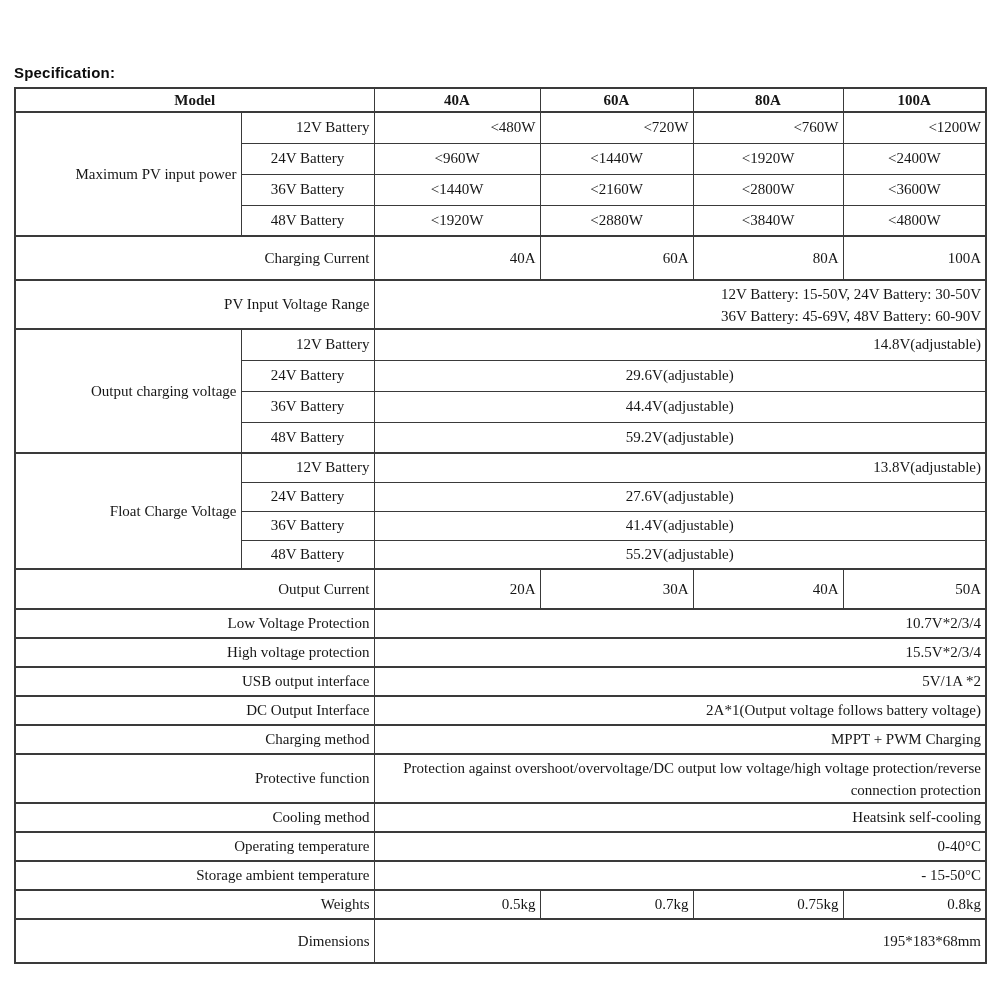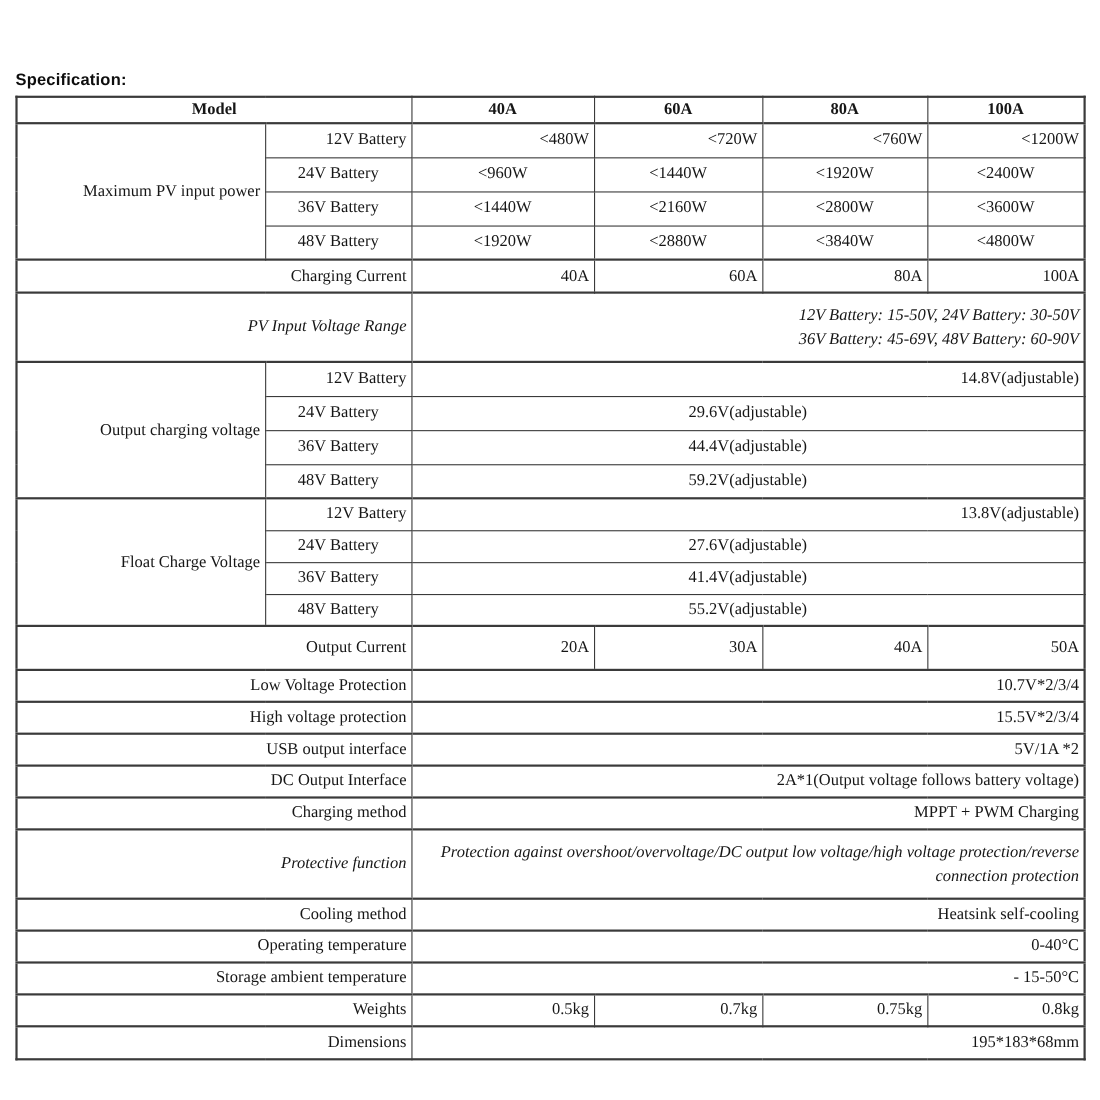--- a/index.html
+++ b/index.html
@@ -36,24 +36,24 @@
     vertical-align: middle;
     font-size: 15px;
     padding: 0 4px;
     color: #161616;
     overflow: hidden;
   }
   
   tr.group td { border-top-width: 2px; text-align: right; }
   tr.h28 { height: 40px; }
   tr.h29 { height: 29px; }
-  tr.h30 { height: 30px; }
+  tr.h30 { height: 44px; }
   tr.h31 { height: 31px; }
   tr.h34 { height: 24px; }
-  tr.h49 { height: 63px; font-style: italic; }
+  tr.h49 { height: 49px; }
   td.model {
     font-size: 21px;
     font-weight: 700;
     color: #cc1e1e;
   }
   td.mcol {
     font-size: 17px;
     font-weight: 700;
     color: #cc1e1e;
   }

